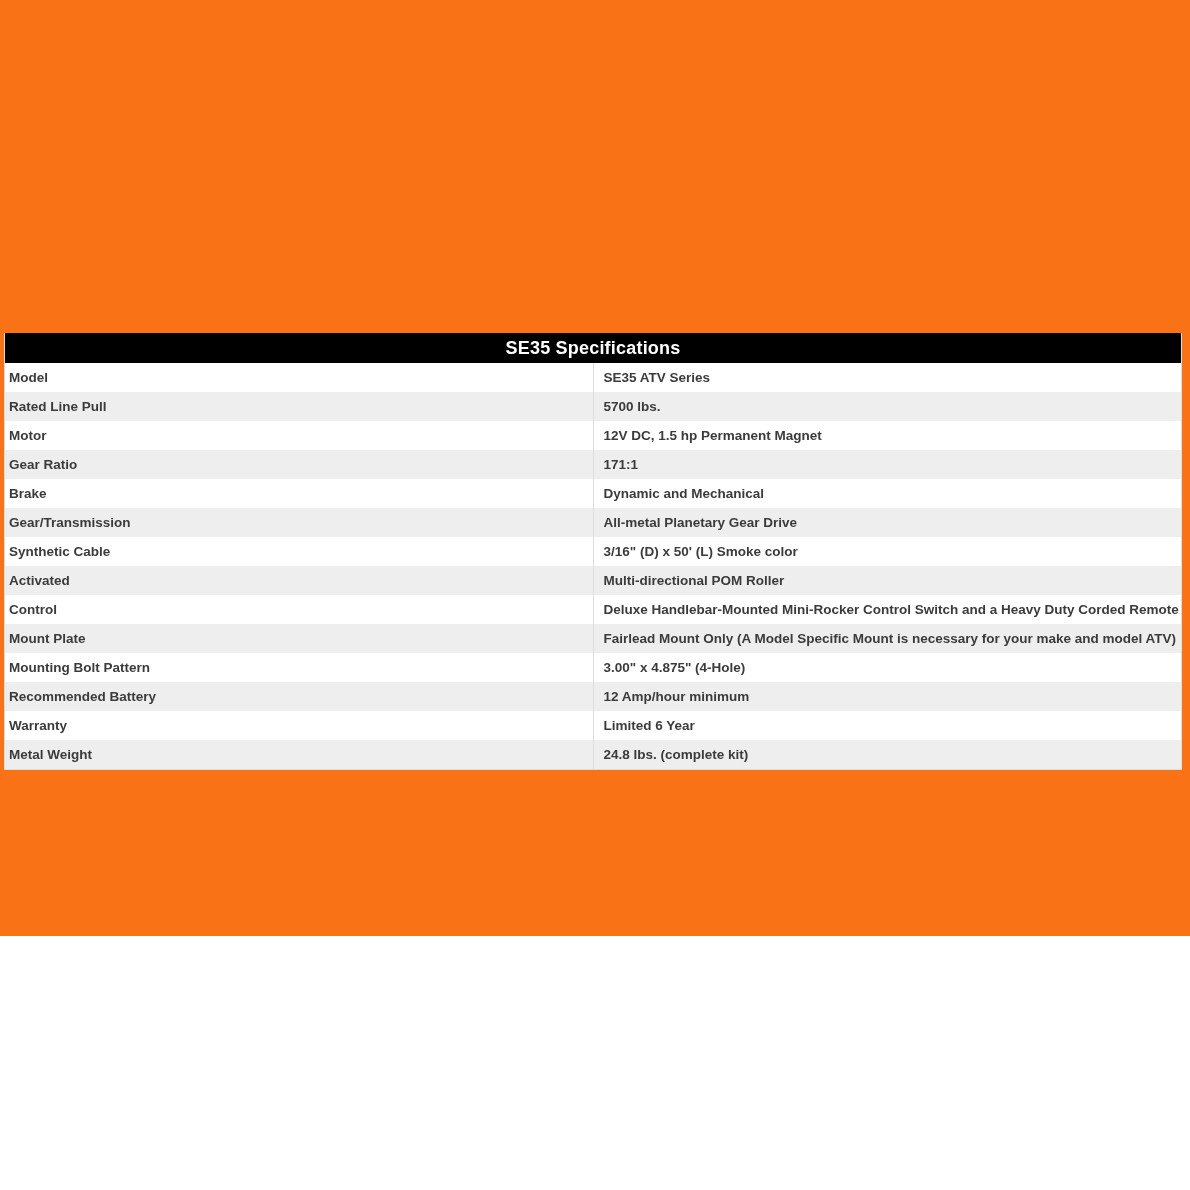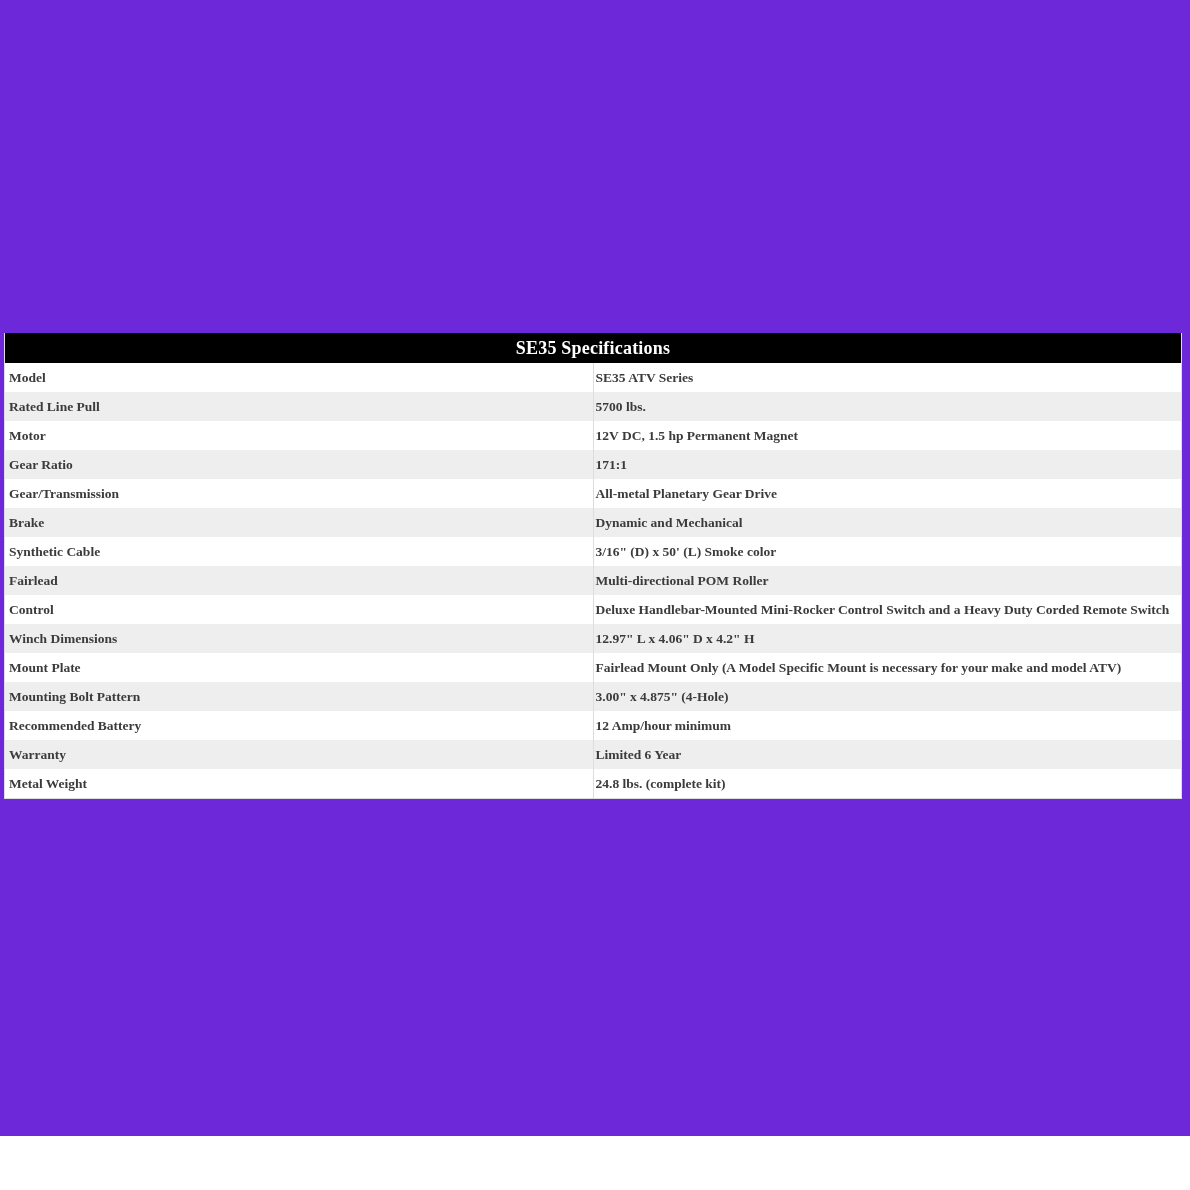--- a/index.html
+++ b/index.html
@@ -6,23 +6,22 @@
     margin: 0;
     padding: 0;
     width: 1190px;
     height: 1190px;
     background: #ffffff;
     font-family: "Liberation Sans", sans-serif;
   }
   .page {
     position: relative;
     width: 1190px;
-    height: 1136px;
-    background: #6d28d9;
-    font-family: Liberation Serif, serif;
+    height: 936px;
+    background: #f97316;
   }
   .spec-table-wrap {
     position: absolute;
     left: 4px;
     top: 333px;
   }
   table.spec-table {
     border-collapse: collapse;
     width: 1178px;
     table-layout: fixed;
@@ -50,21 +49,21 @@
     vertical-align: middle;
     white-space: nowrap;
     overflow: hidden;
   }
   td.label-cell {
     width: 209px;
     border-right: 1px solid #dddddd;
     padding-left: 4px;
   }
   td.value-cell {
-    padding-left: 2px;
+    padding-left: 10px;
   }
   tbody tr:nth-child(even) td {
     background: #eeeeee;
   }
   tbody tr:nth-child(odd) td {
     background: #ffffff;
   }
 </style>
 </head>
 <body>
@@ -92,50 +91,46 @@
     <td class="label-cell">Motor</td>
     <td class="value-cell">12V DC, 1.5 hp Permanent Magnet</td>
   </tr>
 
   <tr>
     <td class="label-cell">Gear Ratio</td>
     <td class="value-cell">171:1</td>
   </tr>
 
   <tr>
-    <td class="label-cell">Gear/Transmission</td>
-    <td class="value-cell">All-metal Planetary Gear Drive</td>
+    <td class="label-cell">Brake</td>
+    <td class="value-cell">Dynamic and Mechanical</td>
   </tr>
 
   <tr>
-    <td class="label-cell">Brake</td>
-    <td class="value-cell">Dynamic and Mechanical</td>
+    <td class="label-cell">Gear/Transmission</td>
+    <td class="value-cell">All-metal Planetary Gear Drive</td>
   </tr>
 
 
 
   <tr>
     <td class="label-cell">Synthetic Cable</td>
     <td class="value-cell">3/16" (D) x 50' (L) Smoke color</td>
   </tr>
 
   <tr>
-    <td class="label-cell">Fairlead</td>
+    <td class="label-cell">Activated</td>
     <td class="value-cell">Multi-directional POM Roller</td>
   </tr>
 
   <tr>
     <td class="label-cell">Control</td>
     <td class="value-cell">Deluxe Handlebar-Mounted Mini-Rocker Control Switch and a Heavy Duty Corded Remote Switch</td>
   </tr>
 
-  <tr>
-    <td class="label-cell">Winch Dimensions</td>
-    <td class="value-cell">12.97" L x 4.06" D x 4.2" H</td>
-  </tr>
 
   <tr>
     <td class="label-cell">Mount Plate</td>
     <td class="value-cell">Fairlead Mount Only (A Model Specific Mount is necessary for your make and model ATV)</td>
   </tr>
 
   <tr>
     <td class="label-cell">Mounting Bolt Pattern</td>
     <td class="value-cell">3.00" x 4.875" (4-Hole)</td>
   </tr>

